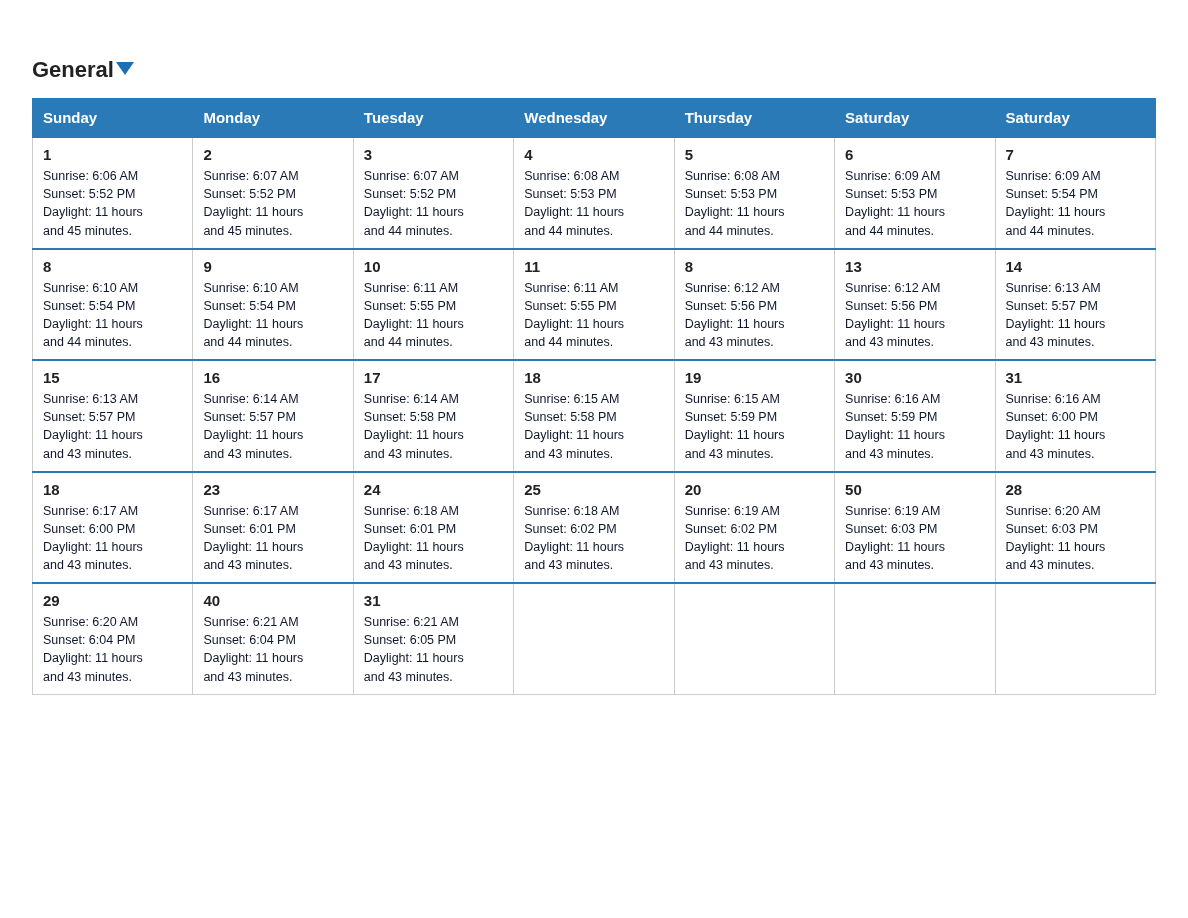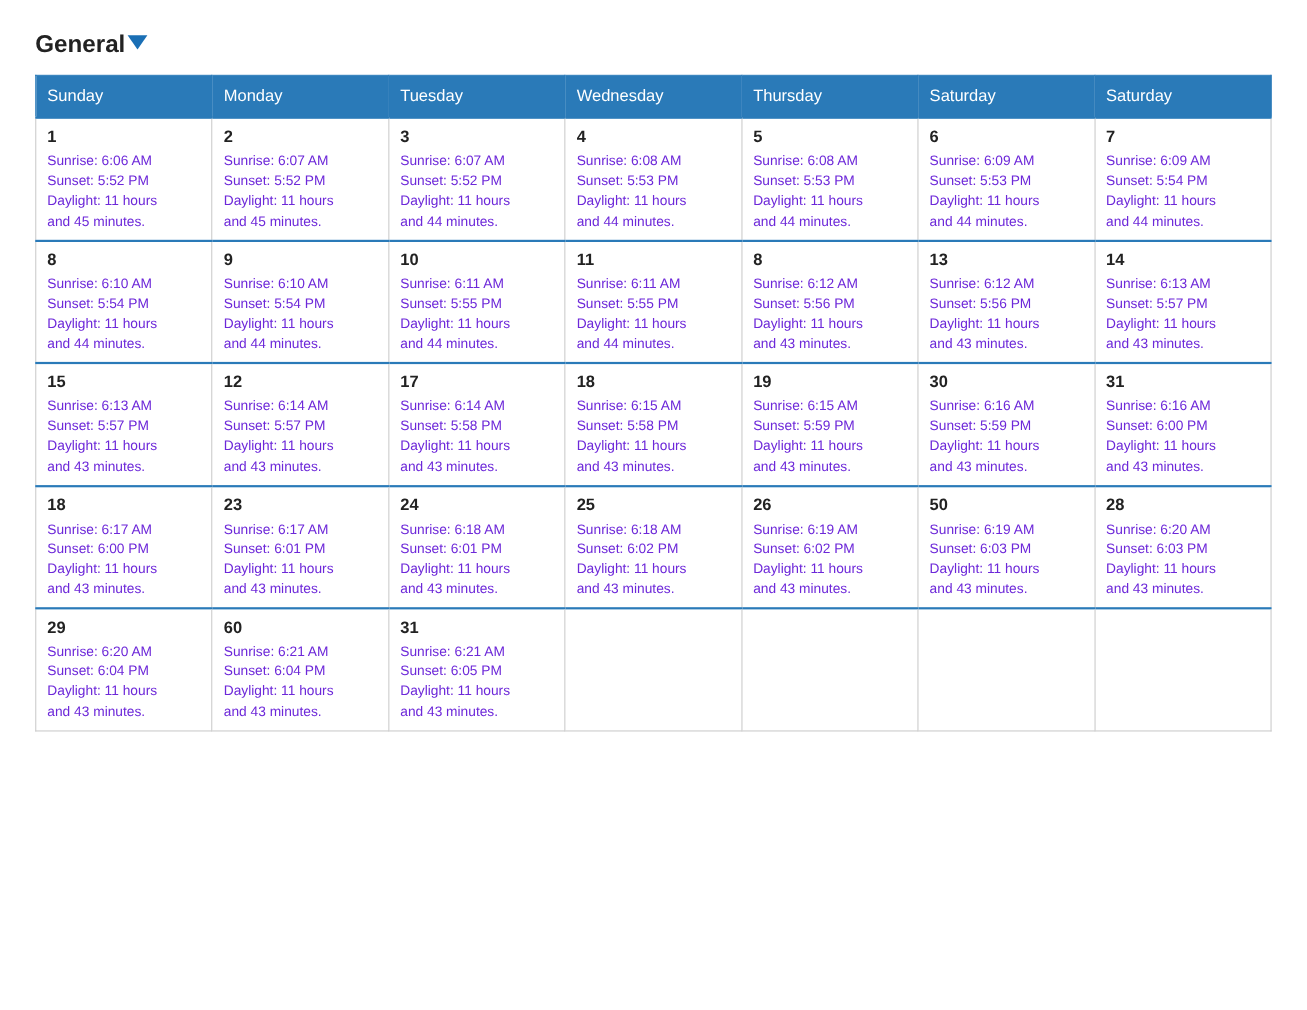--- a/index.html
+++ b/index.html
@@ -7,20 +7,21 @@
       font-family: Arial, Helvetica, sans-serif;
       background: #fff;
       padding: 24px 32px;
       color: #222;
     }
     .header {
       display: flex;
       justify-content: space-between;
       align-items: flex-start;
       margin-bottom: 18px;
+      margin-top: 30px;
     }
     .logo {
       display: flex;
       flex-direction: column;
       align-items: flex-start;
       margin-top: 4px;
     }
     .logo-text {
       font-size: 22px;
       font-weight: bold;
@@ -59,21 +60,21 @@
     }
     .calendar-table {
       width: 100%;
       border-collapse: collapse;
       table-layout: fixed;
     }
     .calendar-table th {
       background: #2a7ab8;
       color: #fff;
       font-size: 15px;
-      font-weight: normal;
+      font-weight: bold;
       padding: 10px 10px;
       text-align: left;
       border: 1px solid #2a7ab8;
     }
     .calendar-table td {
       border: 1px solid #ccc;
       vertical-align: top;
       padding: 8px 10px;
       height: 100px;
       font-size: 13px;
@@ -81,21 +82,21 @@
       background: #fff;
     }
     .day-number {
       font-size: 15px;
       font-weight: bold;
       color: #222;
       margin-bottom: 4px;
     }
     .day-info {
       font-size: 12.5px;
-      color: #6d28d9;
+      color: #0f172a;
       line-height: 1.45;
     }
     .calendar-table tr td:first-child,
     .calendar-table tr td:last-child {
       
     }
     .empty-cell {
       background: #fff;
     }
     
@@ -197,21 +198,21 @@
         <div class="day-number">14</div>
         <div class="day-info">Sunrise: 6:13 AM<br>Sunset: 5:57 PM<br>Daylight: 11 hours<br>and 43 minutes.</div>
       </td>
       </tr>
       <tr class="week-row">
         <td>
         <div class="day-number">15</div>
         <div class="day-info">Sunrise: 6:13 AM<br>Sunset: 5:57 PM<br>Daylight: 11 hours<br>and 43 minutes.</div>
       </td>
         <td>
-        <div class="day-number">12</div>
+        <div class="day-number">16</div>
         <div class="day-info">Sunrise: 6:14 AM<br>Sunset: 5:57 PM<br>Daylight: 11 hours<br>and 43 minutes.</div>
       </td>
         <td>
         <div class="day-number">17</div>
         <div class="day-info">Sunrise: 6:14 AM<br>Sunset: 5:58 PM<br>Daylight: 11 hours<br>and 43 minutes.</div>
       </td>
         <td>
         <div class="day-number">18</div>
         <div class="day-info">Sunrise: 6:15 AM<br>Sunset: 5:58 PM<br>Daylight: 11 hours<br>and 43 minutes.</div>
       </td>
@@ -239,39 +240,39 @@
       </td>
         <td>
         <div class="day-number">24</div>
         <div class="day-info">Sunrise: 6:18 AM<br>Sunset: 6:01 PM<br>Daylight: 11 hours<br>and 43 minutes.</div>
       </td>
         <td>
         <div class="day-number">25</div>
         <div class="day-info">Sunrise: 6:18 AM<br>Sunset: 6:02 PM<br>Daylight: 11 hours<br>and 43 minutes.</div>
       </td>
         <td>
-        <div class="day-number">26</div>
+        <div class="day-number">20</div>
         <div class="day-info">Sunrise: 6:19 AM<br>Sunset: 6:02 PM<br>Daylight: 11 hours<br>and 43 minutes.</div>
       </td>
         <td>
         <div class="day-number">50</div>
         <div class="day-info">Sunrise: 6:19 AM<br>Sunset: 6:03 PM<br>Daylight: 11 hours<br>and 43 minutes.</div>
       </td>
         <td>
         <div class="day-number">28</div>
         <div class="day-info">Sunrise: 6:20 AM<br>Sunset: 6:03 PM<br>Daylight: 11 hours<br>and 43 minutes.</div>
       </td>
       </tr>
       <tr class="week-row">
         <td>
         <div class="day-number">29</div>
         <div class="day-info">Sunrise: 6:20 AM<br>Sunset: 6:04 PM<br>Daylight: 11 hours<br>and 43 minutes.</div>
       </td>
         <td>
-        <div class="day-number">60</div>
+        <div class="day-number">40</div>
         <div class="day-info">Sunrise: 6:21 AM<br>Sunset: 6:04 PM<br>Daylight: 11 hours<br>and 43 minutes.</div>
       </td>
         <td>
         <div class="day-number">31</div>
         <div class="day-info">Sunrise: 6:21 AM<br>Sunset: 6:05 PM<br>Daylight: 11 hours<br>and 43 minutes.</div>
       </td>
         <td class="empty-cell"></td>
         <td class="empty-cell"></td>
         <td class="empty-cell"></td>
         <td class="empty-cell"></td>

